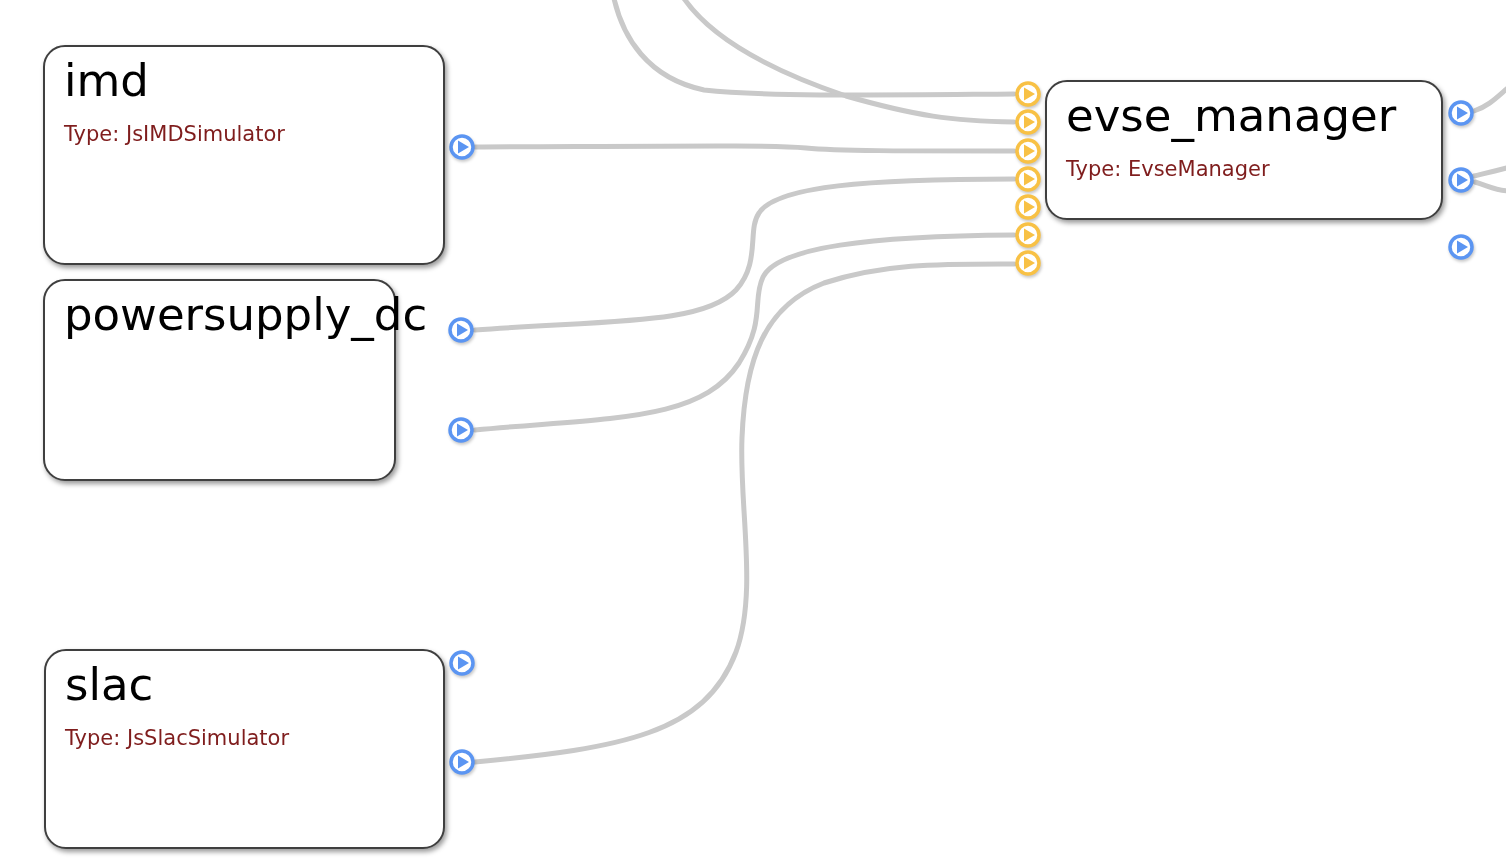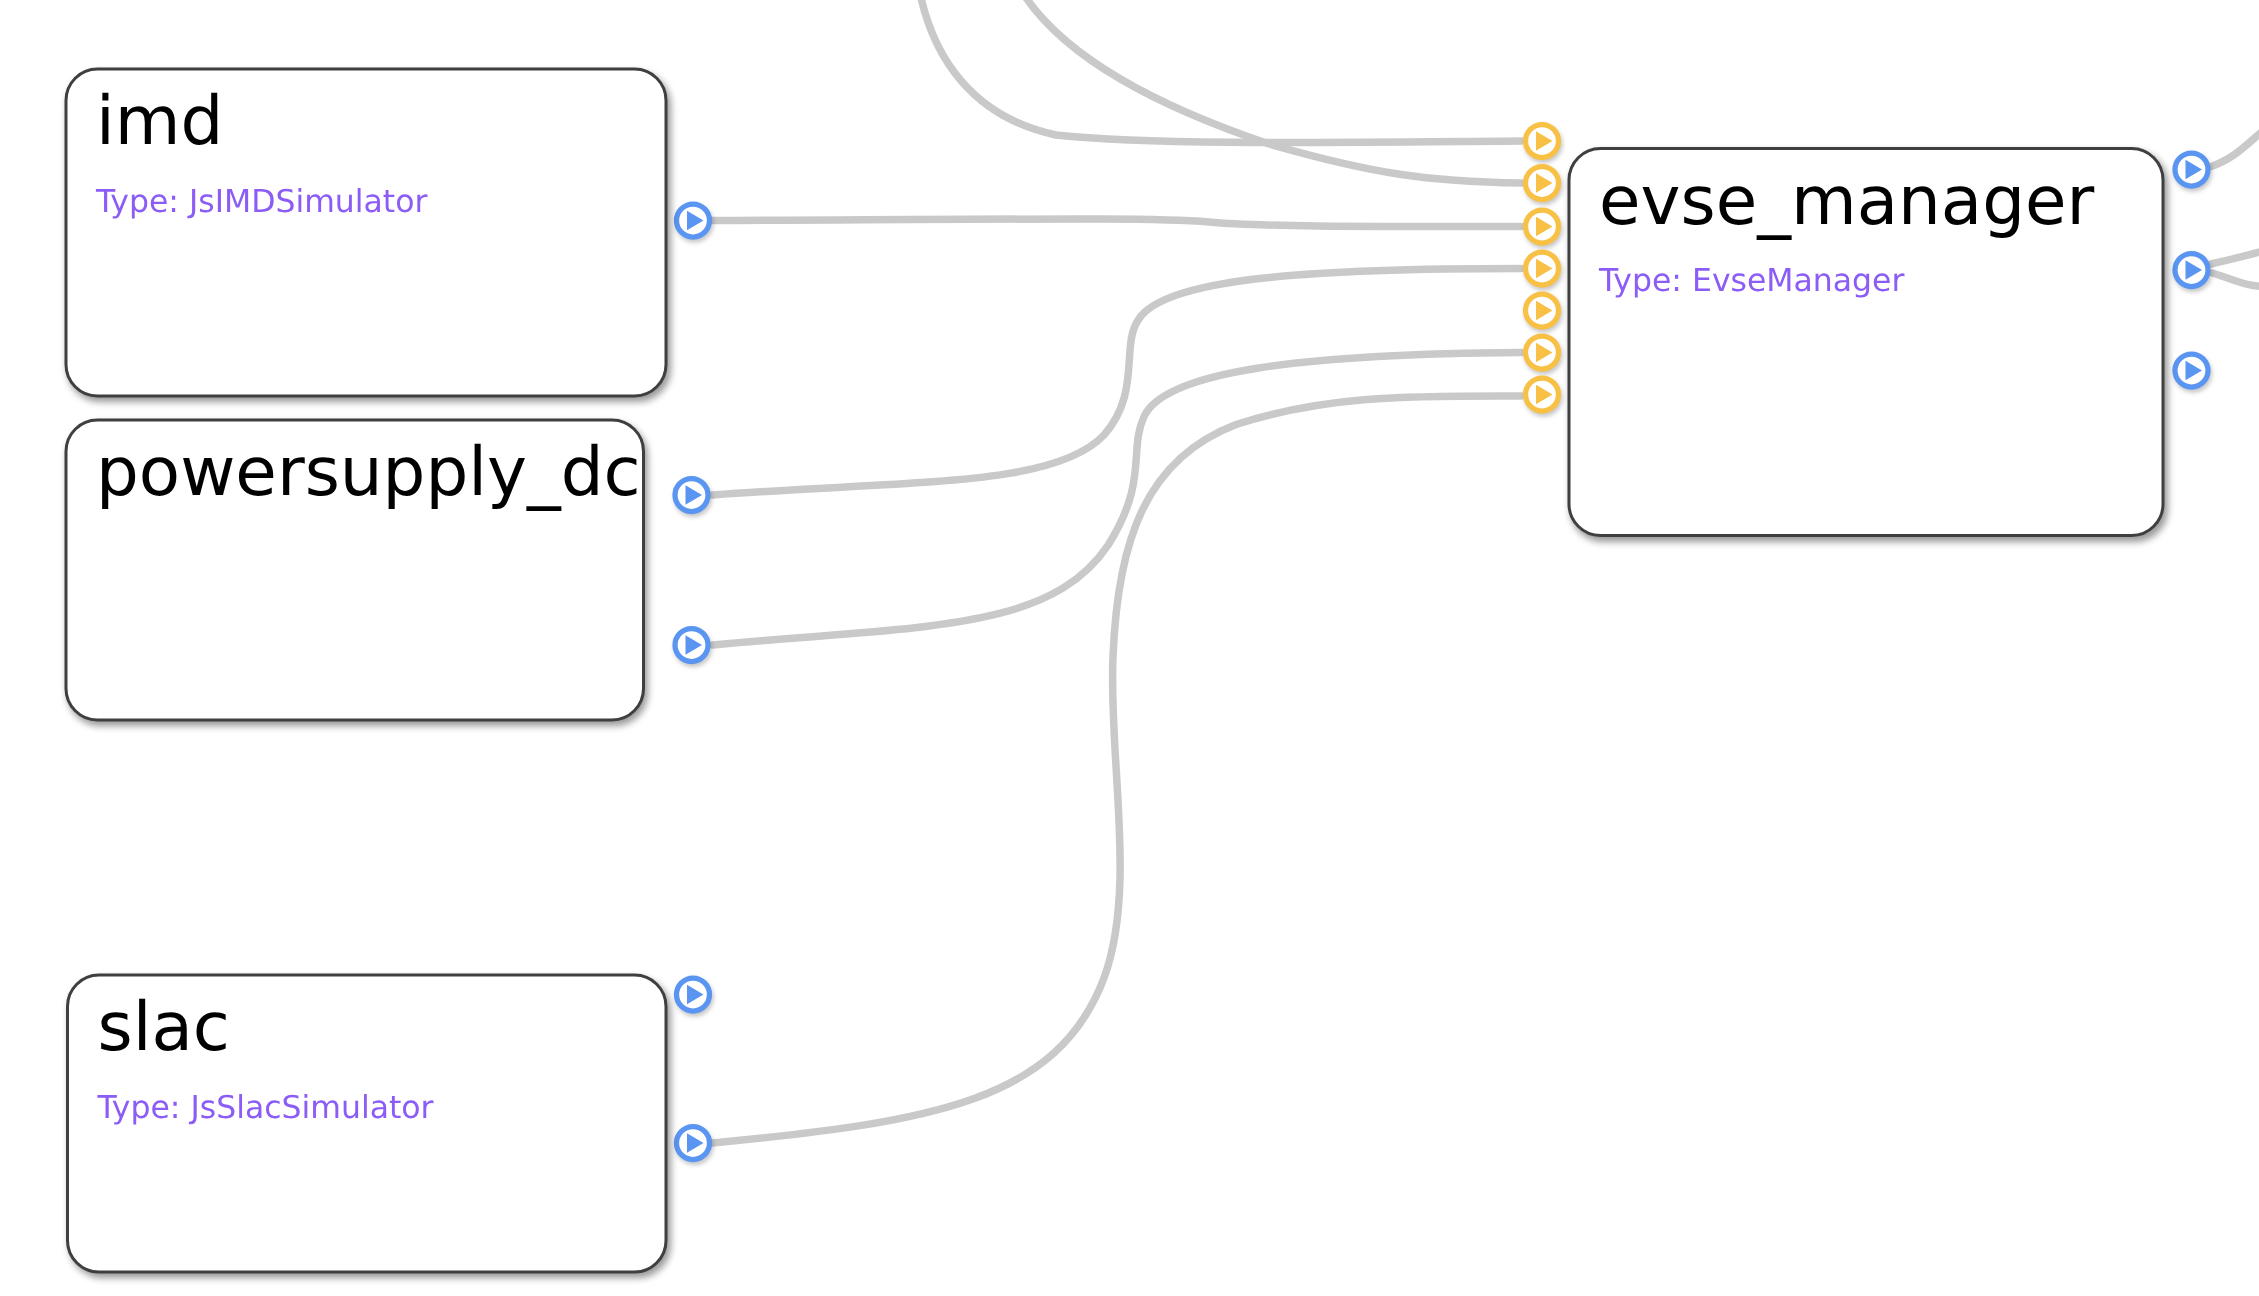--- a/index.html
+++ b/index.html
@@ -50,21 +50,21 @@
     font-size: 45px;
     line-height: 52px;
     color: #000000;
     white-space: nowrap;
     letter-spacing: 0;
   }
   .node-type {
     font-size: 21px;
     line-height: 25px;
     margin-top: 15px;
-    color: #8b5cf6;
+    color: #7f1d1d;
     white-space: nowrap;
   }
 </style>
 </head>
 <body>
 
 <div id="canvas">
 
   <svg id="wire-layer" viewBox="0 0 1506 864" xmlns="http://www.w3.org/2000/svg">
       <path d="M 613 -6 C 622 38, 648 78, 704 90 C 770 97, 890 95, 1014 94" class="wire"></path>
@@ -136,27 +136,27 @@
         <circle cx="1461" cy="247" r="11"></circle>
         <polygon points="1457,240.5 1468,247 1457,253.5"></polygon>
       </g>
     </svg>
 
   <div class="node" style="left: 43px; top: 45px; width: 402px; height: 220px;">
     <div class="node-title">imd</div>
     <div class="node-type">Type: JsIMDSimulator</div>
   </div>
 
-  <div class="node" style="left: 43px; top: 279px; width: 387px; height: 202px;">
+  <div class="node" style="left: 43px; top: 279px; width: 353px; height: 202px;">
     <div class="node-title">powersupply_dc</div>
   </div>
 
   <div class="node" style="left: 44px; top: 613px; width: 401px; height: 200px; margin-top: 36px;">
     <div class="node-title">slac</div>
     <div class="node-type">Type: JsSlacSimulator</div>
   </div>
 
-  <div class="node" style="left: 1045px; top: 80px; width: 398px; height: 260px; margin-top: 18px;">
+  <div class="node" style="left: 1045px; top: 80px; width: 398px; height: 140px;">
     <div class="node-title">evse_manager</div>
     <div class="node-type">Type: EvseManager</div>
   </div>
 
 </div>
 
 </body></html>

